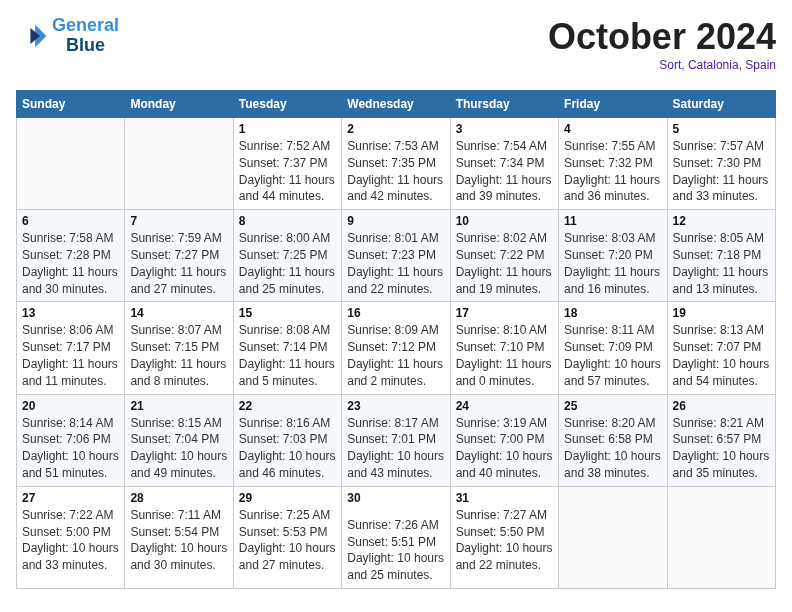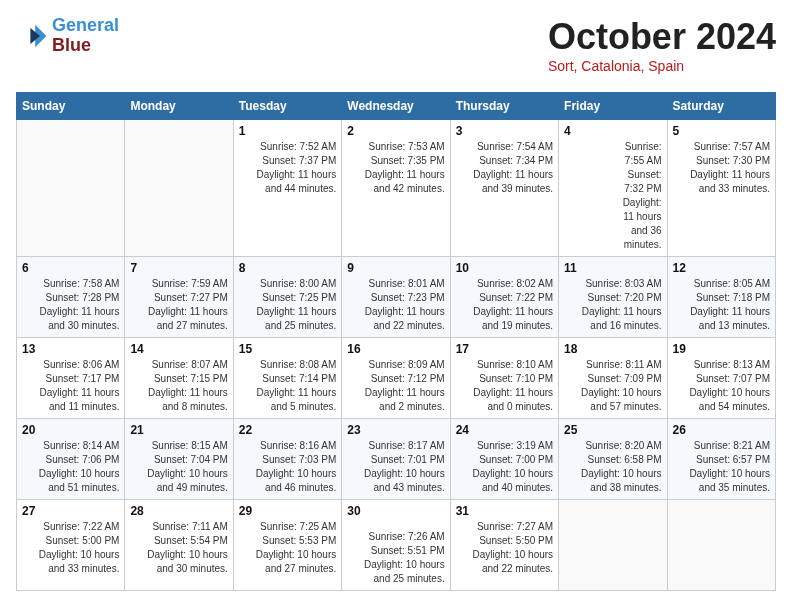--- a/index.html
+++ b/index.html
@@ -28,29 +28,30 @@
       line-height: 1.1;
     }
     .logo-text span {
       color: #3a8fd4;
     }
     .logo-icon {
       width: 32px;
       height: 32px;
     }
     .title-area {
+      text-align: right;
     }
     .month-title {
       font-size: 36px;
       font-weight: bold;
       color: #222;
     }
     .location-title {
-      font-size: 14px;
-      color: #b91c1c;
+      font-size: 12px;
+      color: #4c1d95;
     }
     table {
       width: 100%;
       border-collapse: collapse;
       font-size: 11px;
     }
     th {
       background-color: #2e6da4;
       color: #fff;
       text-align: left;
@@ -71,41 +72,40 @@
     td.empty {
       background: #f9f9f9;
     }
     .day-number {
       font-weight: bold;
       font-size: 12px;
       margin-bottom: 2px;
       color: #111;
     }
     .day-info {
-      font-size: 10px;
+      font-size: 12px;
       color: #333;
       line-height: 1.4;
-      text-align: right;
     }
     tr:nth-child(even) td:not(.empty) {
       background: #f5f8fc;
     }
   </style>
 </head>
 <body>
 
 <div class="header-area">
   <div class="logo">
     <svg class="logo-icon" viewBox="0 0 40 40">
       <polygon points="24,6 38,20 24,34" fill="#3a8fd4"></polygon>
       <polygon points="18,10 30,20 18,30" fill="#1a3a5c"></polygon>
     </svg>
     <div class="logo-text">
       <div><span>General</span></div>
-      <div style="color:#7f1d1d;">Blue</div>
+      <div style="color:#0c4a6e;text-align:center;">Blue</div>
     </div>
   </div>
   <div class="title-area">
     <div class="month-title">October 2024</div>
     <div class="location-title">Sort, Catalonia, Spain</div>
   </div>
 </div>
 
 <table>
   <thead>
@@ -136,21 +136,21 @@
 Daylight: 11 hours and 42 minutes.</div>
         </td>
         <td>
           <div class="day-number">3</div>
           <div class="day-info" style="white-space: pre-line;">Sunrise: 7:54 AM
 Sunset: 7:34 PM
 Daylight: 11 hours and 39 minutes.</div>
         </td>
         <td>
           <div class="day-number">4</div>
-          <div class="day-info" style="white-space: pre-line; margin-left: 48px;">Sunrise: 7:55 AM
+          <div class="day-info" style="white-space: pre-line;">Sunrise: 7:55 AM
 Sunset: 7:32 PM
 Daylight: 11 hours and 36 minutes.</div>
         </td>
         <td>
           <div class="day-number">5</div>
           <div class="day-info" style="white-space: pre-line;">Sunrise: 7:57 AM
 Sunset: 7:30 PM
 Daylight: 11 hours and 33 minutes.</div>
         </td>
       </tr>

